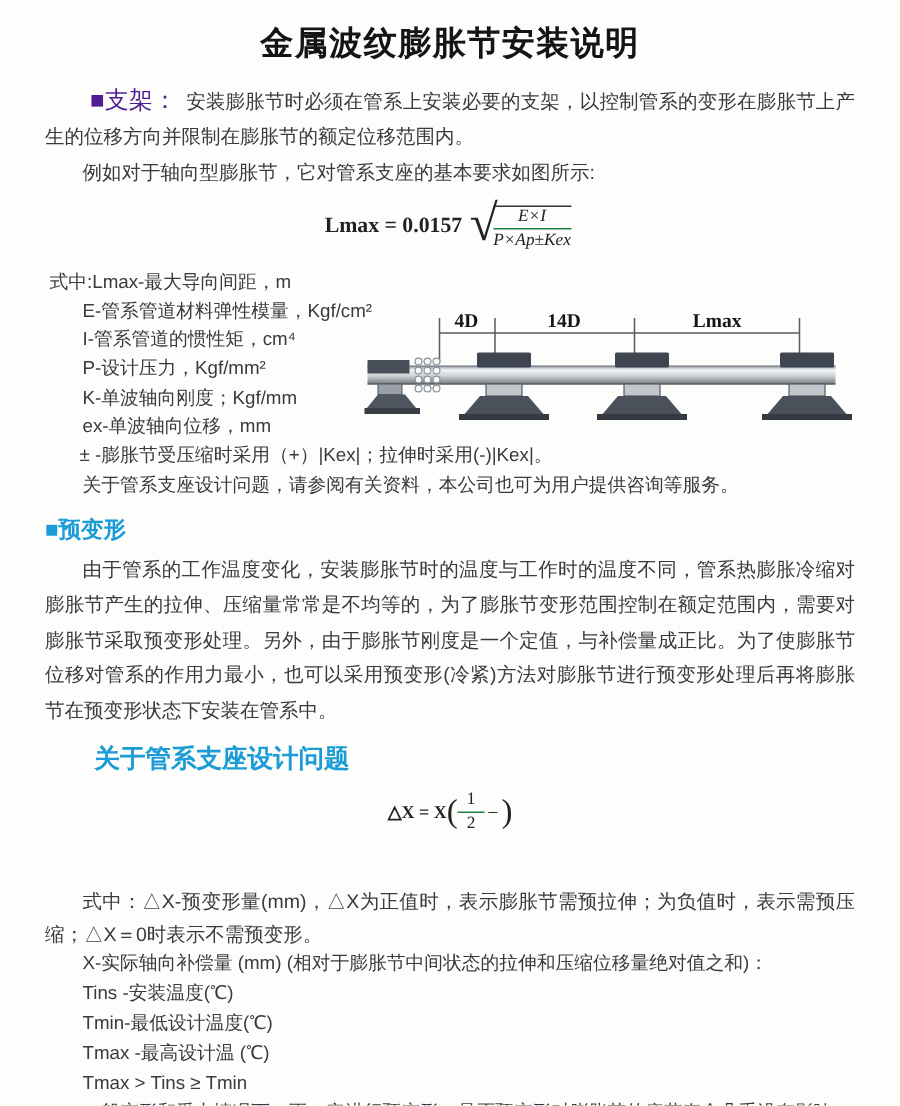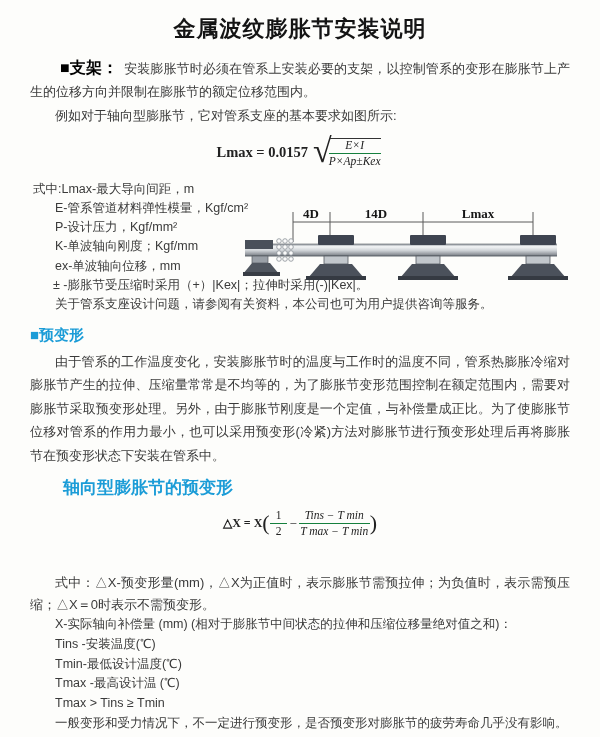--- a/index.html
+++ b/index.html
@@ -10,21 +10,21 @@
   }
   .page { position:relative; width:600px; height:737px; }
   .content { padding:0 30px; }
 
   h1.title {
     margin:14px 0 0; text-align:center;
     font-size:22px; font-weight:bold; color:#141414; letter-spacing:1px;
   }
   .para { margin:0; font-size:13px; line-height:22.5px; text-align:justify; color:#3a3a3a; }
   .p-support { margin-top:13px; text-indent:30px; }
-  .sec-label { color:#000000; font-size:16px; font-weight:bold; margin-right:6px; }
+  .sec-label { color:#4c1d95; font-size:16px; font-weight:normal; margin-right:6px; }
   .p-example { margin-top:2px; text-indent:25px; }
 
   
   .formula { text-align:center; font-family:"Liberation Serif", serif; color:#222; }
   .f1 { margin-top:9px; height:36px; }
   .f-lhs { font-weight:bold; font-size:14.5px; vertical-align:middle; }
   .sqrt { font-size:34px; font-weight:400; vertical-align:middle; position:relative; top:-1px; margin-left:5px; line-height:30px; }
   .frac { display:inline-block; vertical-align:middle; text-align:center; font-size:11.5px; line-height:13px; }
   .frac .fnum { display:block; border-bottom:1px solid #15803d; padding:0 6px 1px; }
   .frac .fden { display:block; padding-top:1px; }
@@ -64,35 +64,36 @@
 
     <p class="para p-example">例如对于轴向型膨胀节，它对管系支座的基本要求如图所示:</p>
 
     <div class="formula f1">
       <span class="f-lhs">Lmax = 0.0157</span><span class="sqrt">√</span><span class="frac it rooted"><span class="fnum">E×I</span><span class="fden">P×Ap±Kex</span></span>
     </div>
 
     <div class="defs">
       <div class="def-line">式中:Lmax-最大导向间距，m</div>
       <div class="def-line ind">E-管系管道材料弹性模量，Kgf/cm²</div>
+      <div class="def-line ind">I-管系管道的惯性矩，cm⁴</div>
       <div class="def-line ind">P-设计压力，Kgf/mm²</div>
       <div class="def-line ind">K-单波轴向刚度；Kgf/mm</div>
       <div class="def-line ind">ex-单波轴向位移，mm</div>
       <div class="def-line pm">± -膨胀节受压缩时采用（+）|Kex|；拉伸时采用(-)|Kex|。</div>
       <div class="def-line ind">关于管系支座设计问题，请参阅有关资料，本公司也可为用户提供咨询等服务。</div>
     </div>
 
     <h2 class="sec-head">■预变形</h2>
 
     <p class="para p-preform">由于管系的工作温度变化，安装膨胀节时的温度与工作时的温度不同，管系热膨胀冷缩对膨胀节产生的拉伸、压缩量常常是不均等的，为了膨胀节变形范围控制在额定范围内，需要对膨胀节采取预变形处理。另外，由于膨胀节刚度是一个定值，与补偿量成正比。为了使膨胀节位移对管系的作用力最小，也可以采用预变形(冷紧)方法对膨胀节进行预变形处理后再将膨胀节在预变形状态下安装在管系中。</p>
 
-    <h3 class="blue-head">轴向型膨胀节的预变形</h3>
+    <h3 class="blue-head">关于管系支座设计问题</h3>
 
     <div class="formula f2">
-      <span class="f-lhs2">△X = X</span><span class="paren">(</span><span class="frac"><span class="fnum">1</span><span class="fden">2</span></span><span class="op">−</span><span class="frac it"><span class="fnum">Tins − T min</span><span class="fden">T max − T min</span></span><span class="paren">)</span>
+      <span class="f-lhs2">△X = X</span><span class="paren">(</span><span class="frac"><span class="fnum">1</span><span class="fden">2</span></span><span class="op">−</span><span class="paren">)</span>
     </div>
 
     <p class="para p-explain">式中：△X-预变形量(mm)，△X为正值时，表示膨胀节需预拉伸；为负值时，表示需预压缩；△X＝0时表示不需预变形。</p>
 
     <div class="defs2">
       <div class="def-line">X-实际轴向补偿量 (mm) (相对于膨胀节中间状态的拉伸和压缩位移量绝对值之和)：</div>
       <div class="def-line">Tins -安装温度(℃)</div>
       <div class="def-line">Tmin-最低设计温度(℃)</div>
       <div class="def-line">Tmax -最高设计温 (℃)</div>
       <div class="def-line">Tmax &gt; Tins ≥ Tmin</div>

